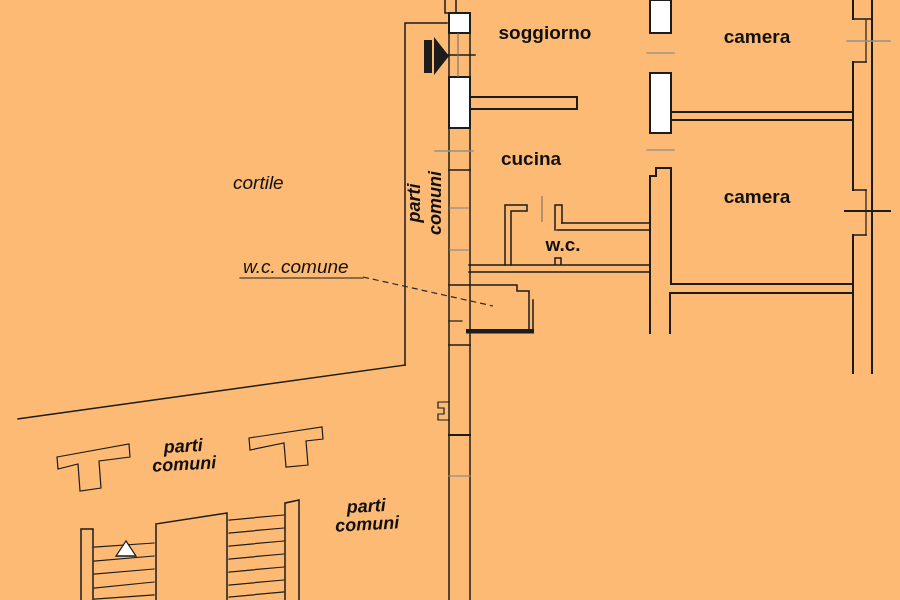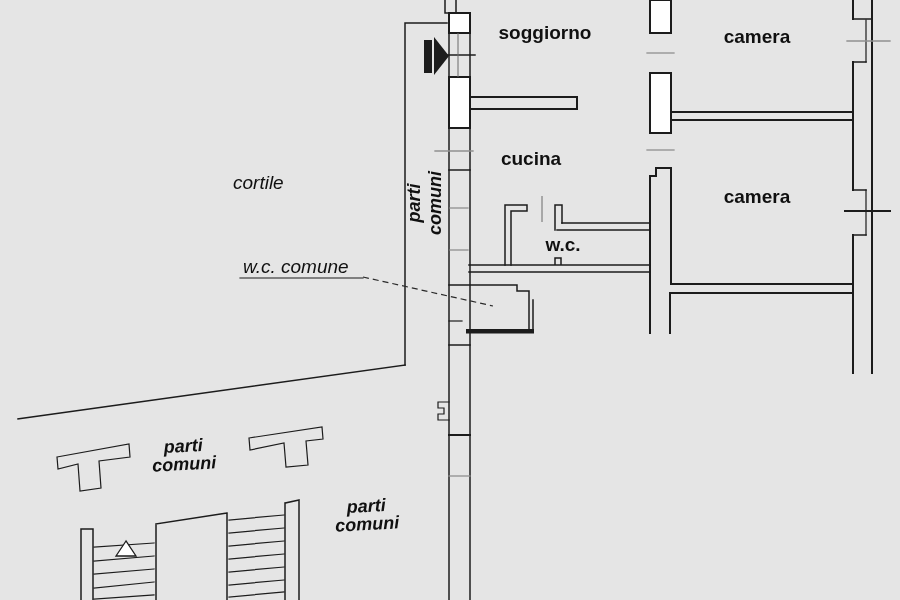--- a/index.html
+++ b/index.html
@@ -1,16 +1,16 @@
 <!DOCTYPE html>
 <html><head>
 <meta charset="utf-8">
 <style>
   html,body{margin:0;padding:0;background:#fff;}
-  #stage{position:relative;width:900px;height:600px;background:#e5e5e5;overflow:hidden;}
+  #stage{position:relative;width:900px;height:600px;background:#fdba74;overflow:hidden;}
   svg{display:block;}
   .k2  {stroke:#1c1c1c;stroke-width:2;  fill:none;stroke-linecap:square;}
   .k15 {stroke:#1c1c1c;stroke-width:1.5;fill:none;stroke-linecap:square;}
   .k12 {stroke:#1c1c1c;stroke-width:1.2;fill:none;stroke-linecap:square;}
   .g12 {stroke:#8f8f8f;stroke-width:1.3;fill:none;stroke-linecap:square;}
   .leaf{stroke:#6a6a6a;stroke-width:1;  fill:none;}
   .hollow{fill:#ffffff;stroke:#1c1c1c;stroke-width:2;}
   .solid {fill:#1c1c1c;stroke:none;}
   .tri   {fill:#ffffff;stroke:#1c1c1c;stroke-width:1.3;}
   .dash  {stroke:#2a2a2a;stroke-width:1.2;fill:none;stroke-dasharray:6 4;}

